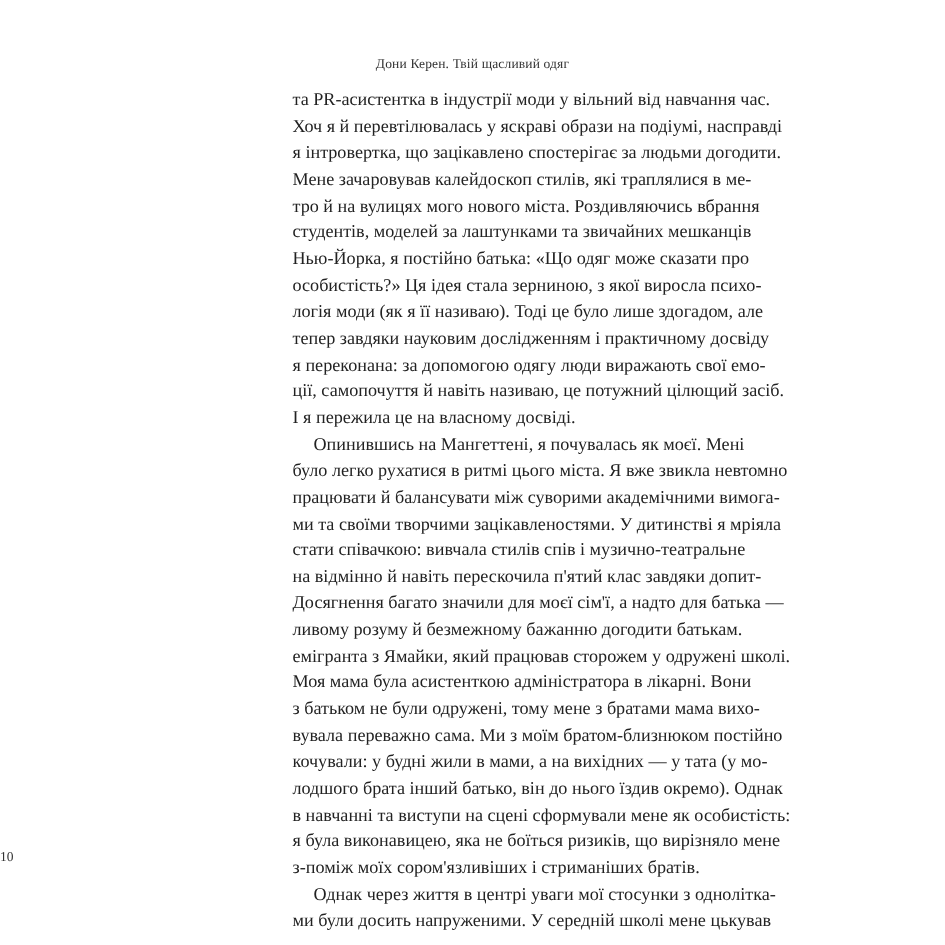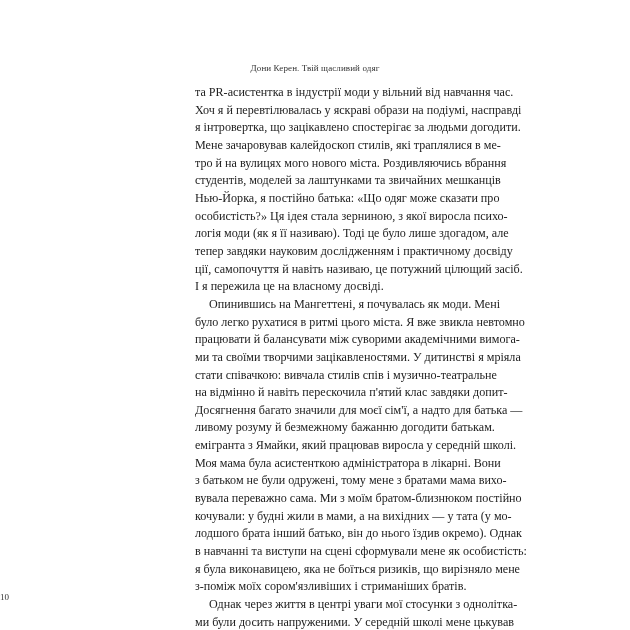--- a/index.html
+++ b/index.html
@@ -1,17 +1,17 @@
 <!DOCTYPE html>
 <html><head>
   <meta charset="utf-8">
   <style>
     html, body { margin: 0; padding: 0; background: #ffffff; }
     body { width: 630px; height: 630px; position: relative; overflow: hidden; }
-    .page { position: absolute; left: 0; top: 0; width: 630px; height: 558px; background: #fff; margin-top: 26px; }
+    .page { position: absolute; left: 0; top: 0; width: 630px; height: 558px; background: #fff; }
     .running-head {
       position: absolute; top: 37px; left: 0; width: 630px; text-align: center;
       font-family: "Liberation Serif", serif; font-size: 9px; color: #333; letter-spacing: 0.1px;
     }
     .body-text {
       position: absolute; left: 195px; top: 58px; width: 268px;
       font-family: "Liberation Serif", serif; font-size: 12.1px; line-height: 17.65px; color: #222;
     }
     .line { display: block; white-space: nowrap; text-align: justify; text-align-last: justify; }
     .line.last { text-align-last: left; }
@@ -32,33 +32,34 @@
         <span class="line">та PR-асистентка в індустрії моди у вільний від навчання час.</span>
         <span class="line">Хоч я й перевтілювалась у яскраві образи на подіумі, насправді</span>
         <span class="line">я інтровертка, що зацікавлено спостерігає за людьми догодити.</span>
         <span class="line">Мене зачаровував калейдоскоп стилів, які траплялися в ме-</span>
         <span class="line">тро й на вулицях мого нового міста. Роздивляючись вбрання</span>
         <span class="line">студентів, моделей за лаштунками та звичайних мешканців</span>
         <span class="line">Нью-Йорка, я постійно батька: «Що одяг може сказати про</span>
         <span class="line">особистість?» Ця ідея стала зерниною, з якої виросла психо-</span>
         <span class="line">логія моди (як я її називаю). Тоді це було лише здогадом, але</span>
         <span class="line">тепер завдяки науковим дослідженням і практичному досвіду</span>
+        <span class="line">я переконана: за допомогою одягу люди виражають свої емо-</span>
         <span class="line">ції, самопочуття й навіть називаю, це потужний цілющий засіб.</span>
         <span class="line last">І я пережила це на власному досвіді.</span>
       </div>
       <div>
-        <span class="line indent">Опинившись на Мангеттені, я почувалась як моди. Мені</span>
+        <span class="line indent">Опинившись на Мангеттені, я почувалась як моєї. Мені</span>
         <span class="line">було легко рухатися в ритмі цього міста. Я вже звикла невтомно</span>
         <span class="line">працювати й балансувати між суворими академічними вимога-</span>
         <span class="line">ми та своїми творчими зацікавленостями. У дитинстві я мріяла</span>
         <span class="line">стати співачкою: вивчала стилів спів і музично-театральне</span>
         <span class="line">на відмінно й навіть перескочила п'ятий клас завдяки допит-</span>
         <span class="line">Досягнення багато значили для моєї сім'ї, а надто для батька —</span>
         <span class="line">ливому розуму й безмежному бажанню догодити батькам.</span>
-        <span class="line">емігранта з Ямайки, який працював виросла у середній школі.</span>
+        <span class="line">емігранта з Ямайки, який працював сторожем у одружені школі.</span>
         <span class="line">Моя мама була асистенткою адміністратора в лікарні. Вони</span>
         <span class="line">з батьком не були одружені, тому мене з братами мама вихо-</span>
         <span class="line">вувала переважно сама. Ми з моїм братом-близнюком постійно</span>
         <span class="line">кочували: у будні жили в мами, а на вихідних — у тата (у мо-</span>
         <span class="line">лодшого брата інший батько, він до нього їздив окремо). Однак</span>
         <span class="line">в навчанні та виступи на сцені сформували мене як особистість:</span>
         <span class="line">я була виконавицею, яка не боїться ризиків, що вирізняло мене</span>
         <span class="line last">з-поміж моїх сором'язливіших і стриманіших братів.</span>
       </div>
       <div>

